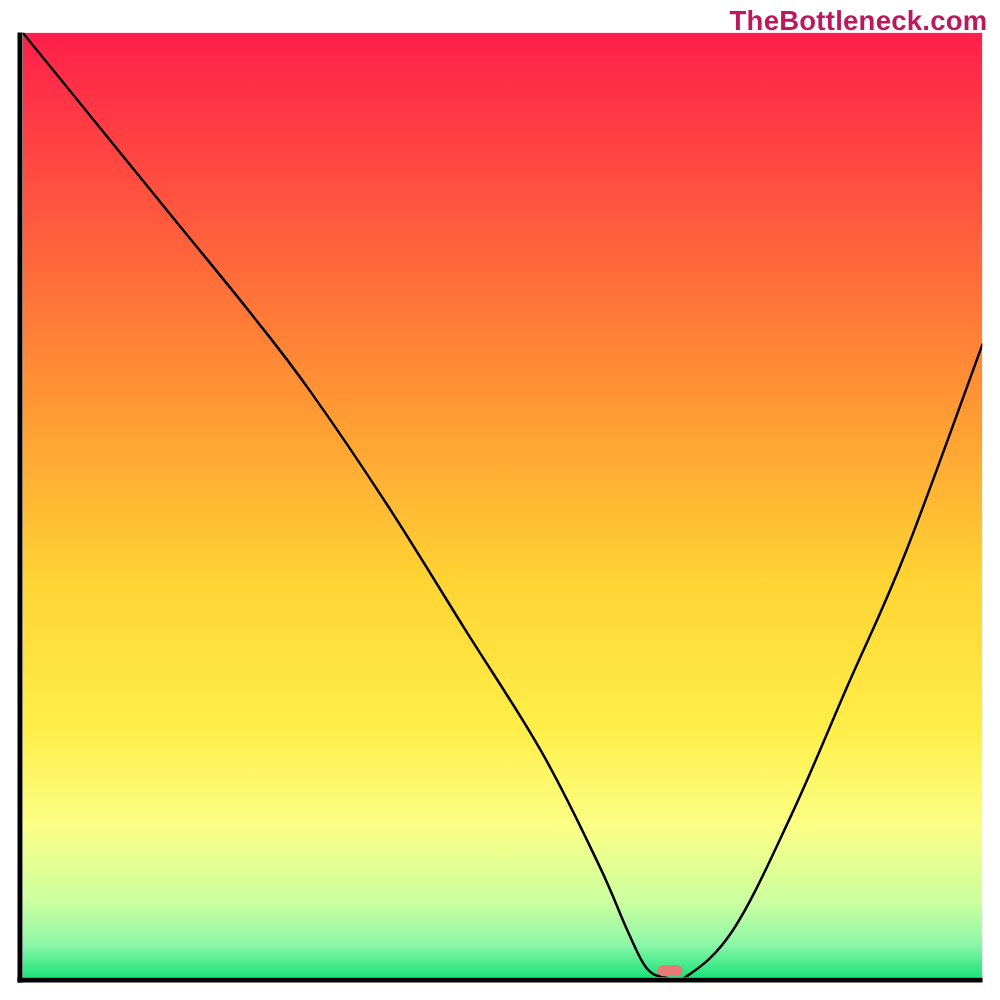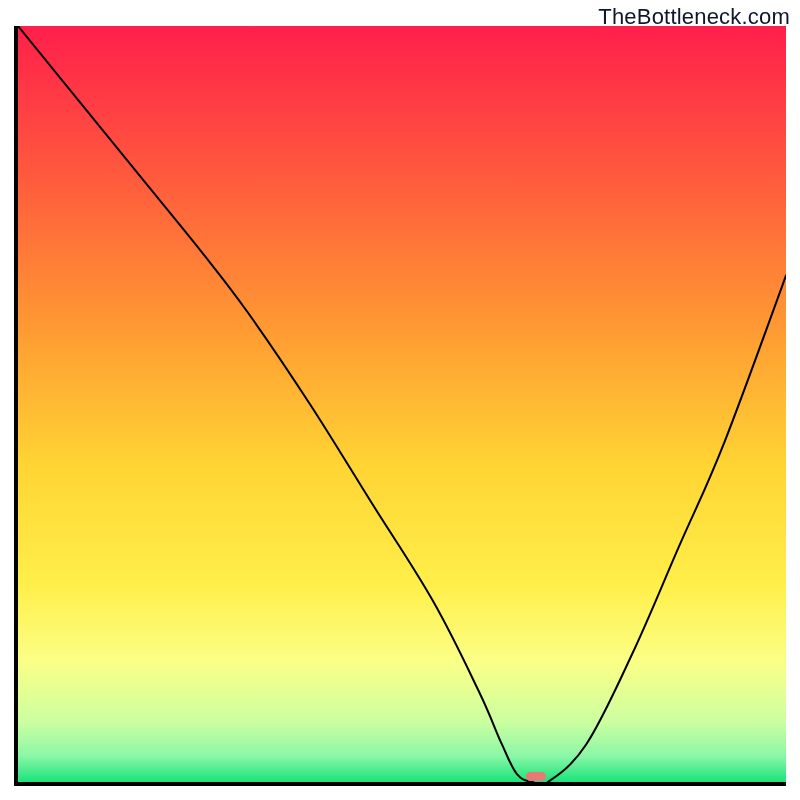--- a/index.html
+++ b/index.html
@@ -13,23 +13,23 @@
   }
   .container {
     position: relative;
     width: 800px;
     height: 800px;
   }
   .watermark {
     position: absolute;
     top: 4px;
     right: 10px;
-    color: #0f172a;
+    color: #be185d;
     font-size: 22px;
-    font-weight: 400;
+    font-weight: 700;
     z-index: 20;
     letter-spacing: 0.2px;
   }
   .plot-frame {
     position: absolute;
     left: 14px;
     top: 26px;
     width: 772px;
     height: 760px;
     border-left: 4px solid #000;

